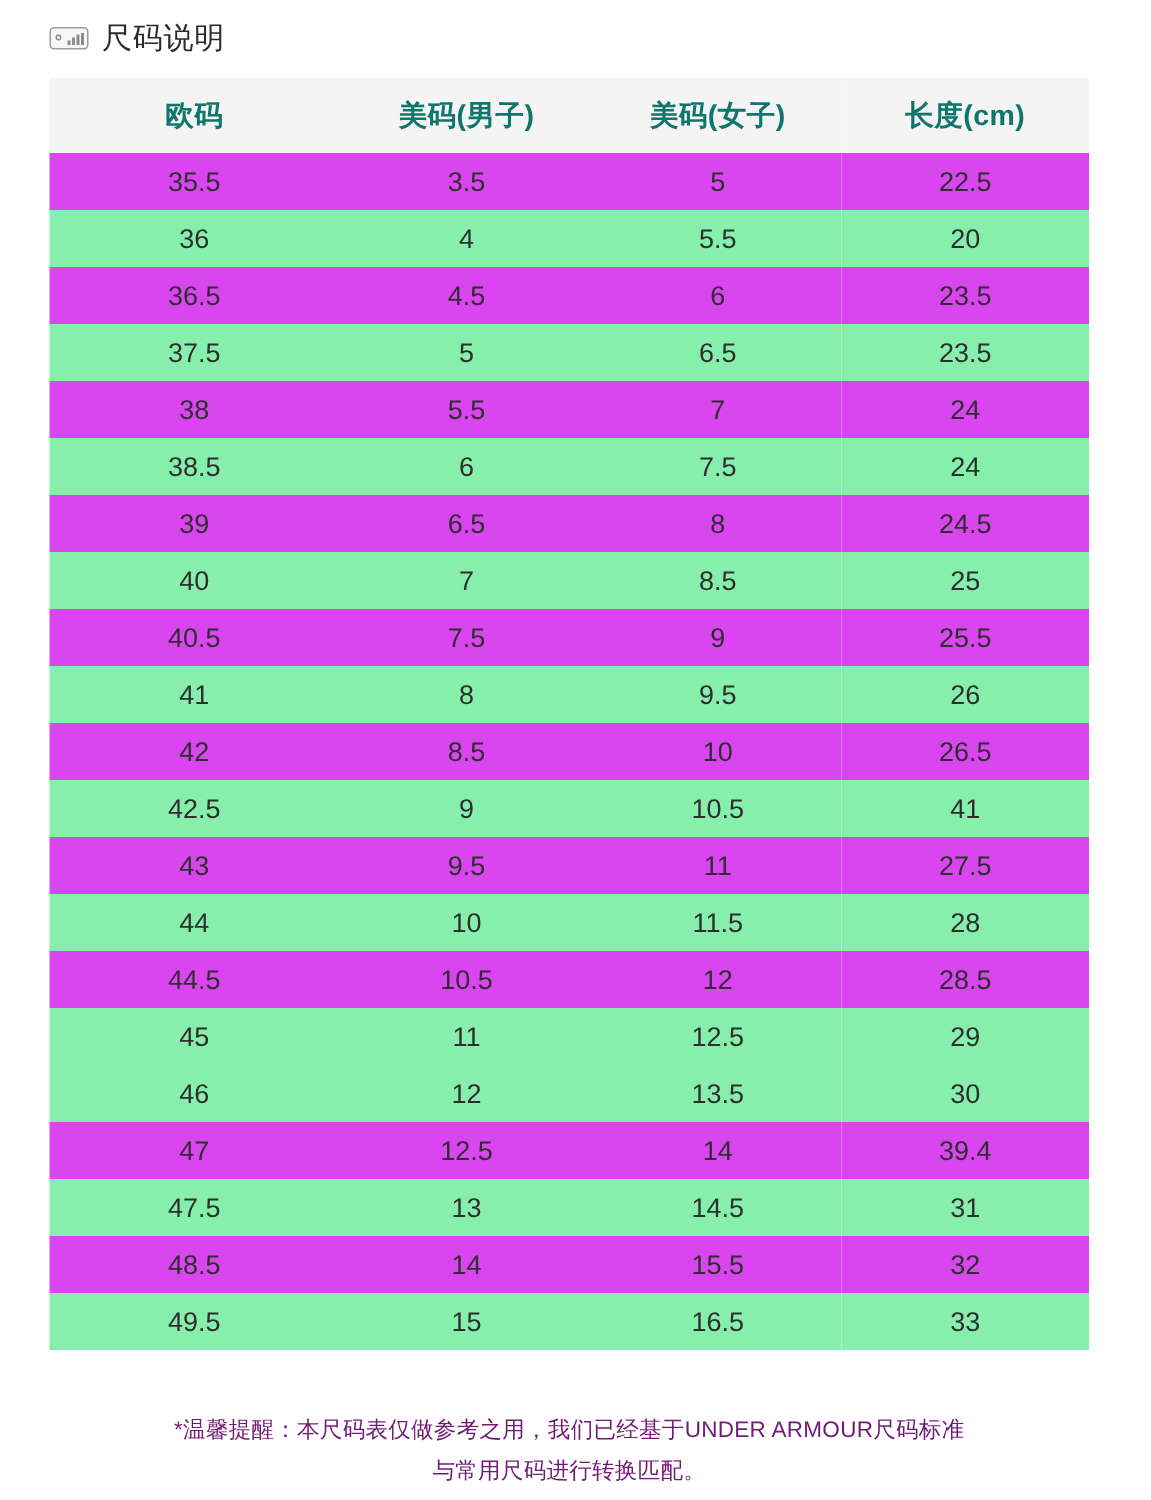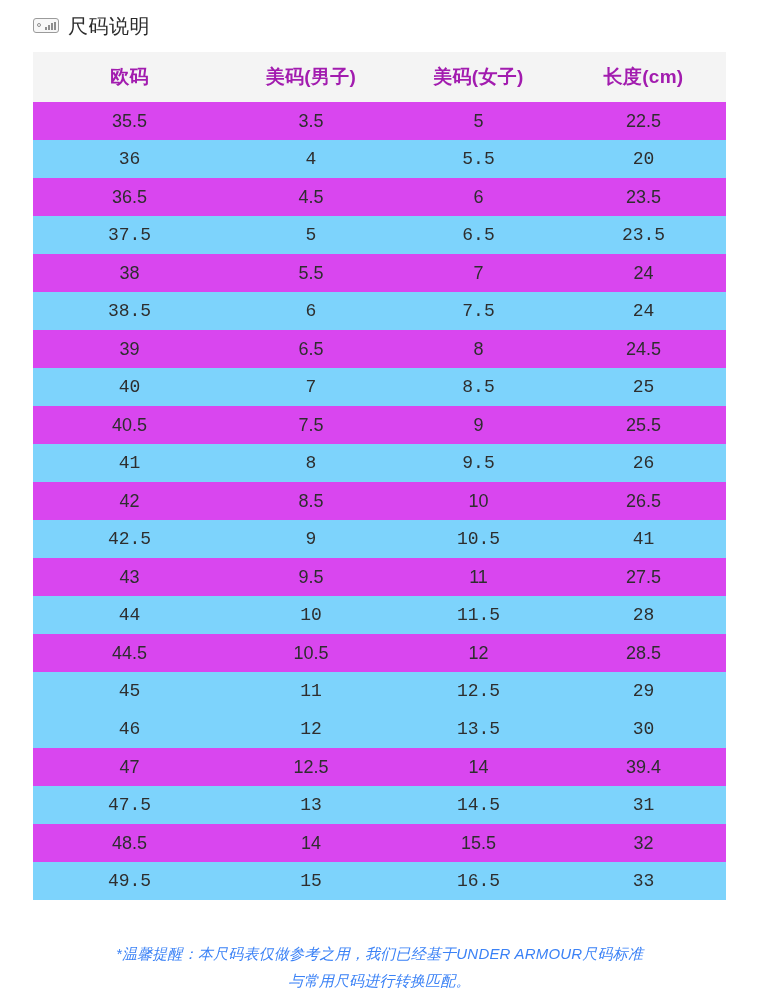--- a/index.html
+++ b/index.html
@@ -83,50 +83,49 @@
   .size-table col.c1 { width: 193px; }
   .size-table col.c2 { width: 170px; }
   .size-table col.c3 { width: 165px; }
   .size-table col.c4 { width: 165px; }
 
   .size-table thead th {
     background: #f4f4f4;
     height: 50px;
     font-size: 19px;
     font-weight: 700;
-    color: #a21caf;
+    color: #0f766e;
     text-align: center;
     vertical-align: middle;
     letter-spacing: 0.3px;
   }
 
   .size-table tbody td {
     height: 38px;
     font-size: 18px;
     color: #2e2e2e;
     text-align: center;
     vertical-align: middle;
     font-weight: 400;
   }
 
   .size-table tbody tr.odd  td { background: #d946ef; }
-  .size-table tbody tr.even td { background: #7dd3fc; font-family: Liberation Mono, monospace; }
+  .size-table tbody tr.even td { background: #86efac; }
 
   
   .footnote {
     position: absolute;
     left: 33px;
     top: 940px;
     width: 693px;
     text-align: center;
     font-size: 15px;
     line-height: 27px;
-    color: #3b82f6;
+    color: #701a75;
     letter-spacing: 0.2px;
-    font-style: italic;
   }
   .footnote .line { display: block; white-space: nowrap; }
 </style>
 </head>
 <body>
 
 <div class="page">
 
   <div class="title-bar">
     <span class="ruler-icon">

